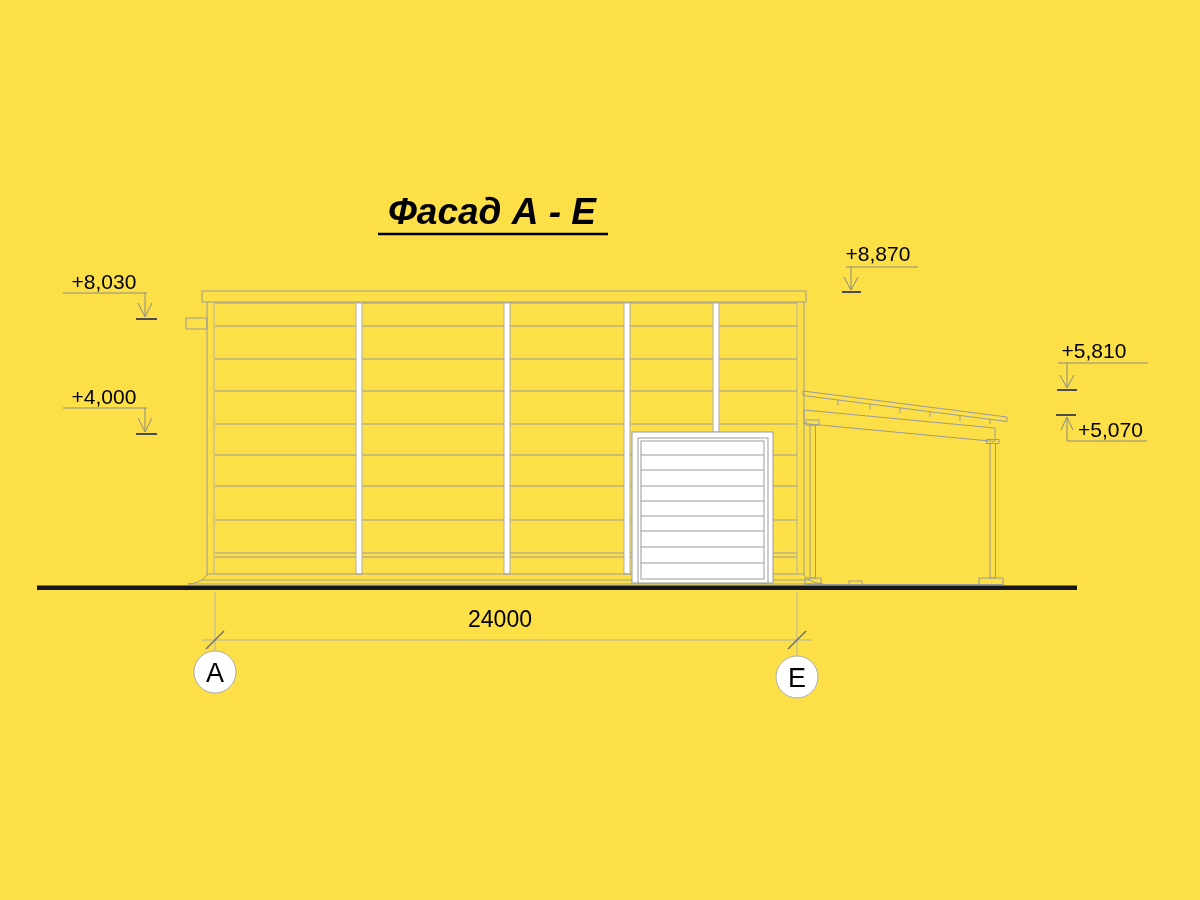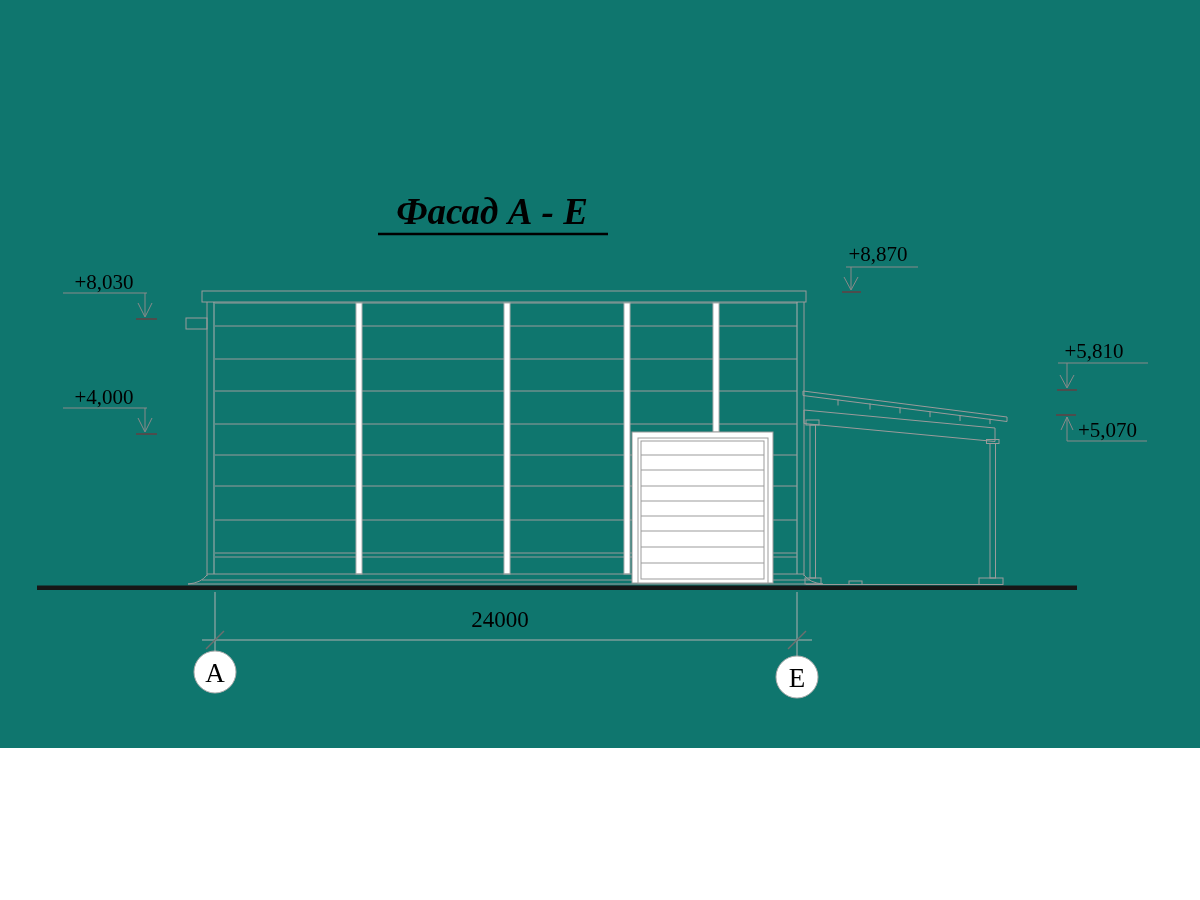--- a/index.html
+++ b/index.html
@@ -1,17 +1,17 @@
 <!DOCTYPE html>
 <html><head>
 <meta charset="utf-8">
 <style>
   html,body{margin:0;padding:0;background:#ffffff;}
-  .stage{position:relative;width:1200px;height:748px;background:#0f766e;overflow:hidden;
-         font-family:Liberation Serif, serif;}
+  .stage{position:relative;width:1200px;height:900px;background:#fde047;overflow:hidden;
+         font-family:Liberation Sans, sans-serif;}
   svg{display:block;}
   .thin{stroke:#9b9b9b;stroke-width:1;fill:none;}
   .lighter{stroke:#b0b0b0;stroke-width:1;fill:none;}
   .whitefill{fill:#ffffff;stroke:#9b9b9b;stroke-width:1;}
   .whitefill-l{fill:#ffffff;stroke:#adadad;stroke-width:1;}
   .tick{stroke:#4d4d4d;stroke-width:2;fill:none;}
   .arrow{stroke:#8a8a8a;stroke-width:1;fill:none;}
   .slash{stroke:#6e6e6e;stroke-width:1.4;fill:none;}
   .ground{fill:#161616;stroke:none;}
   text{fill:#000000;}

